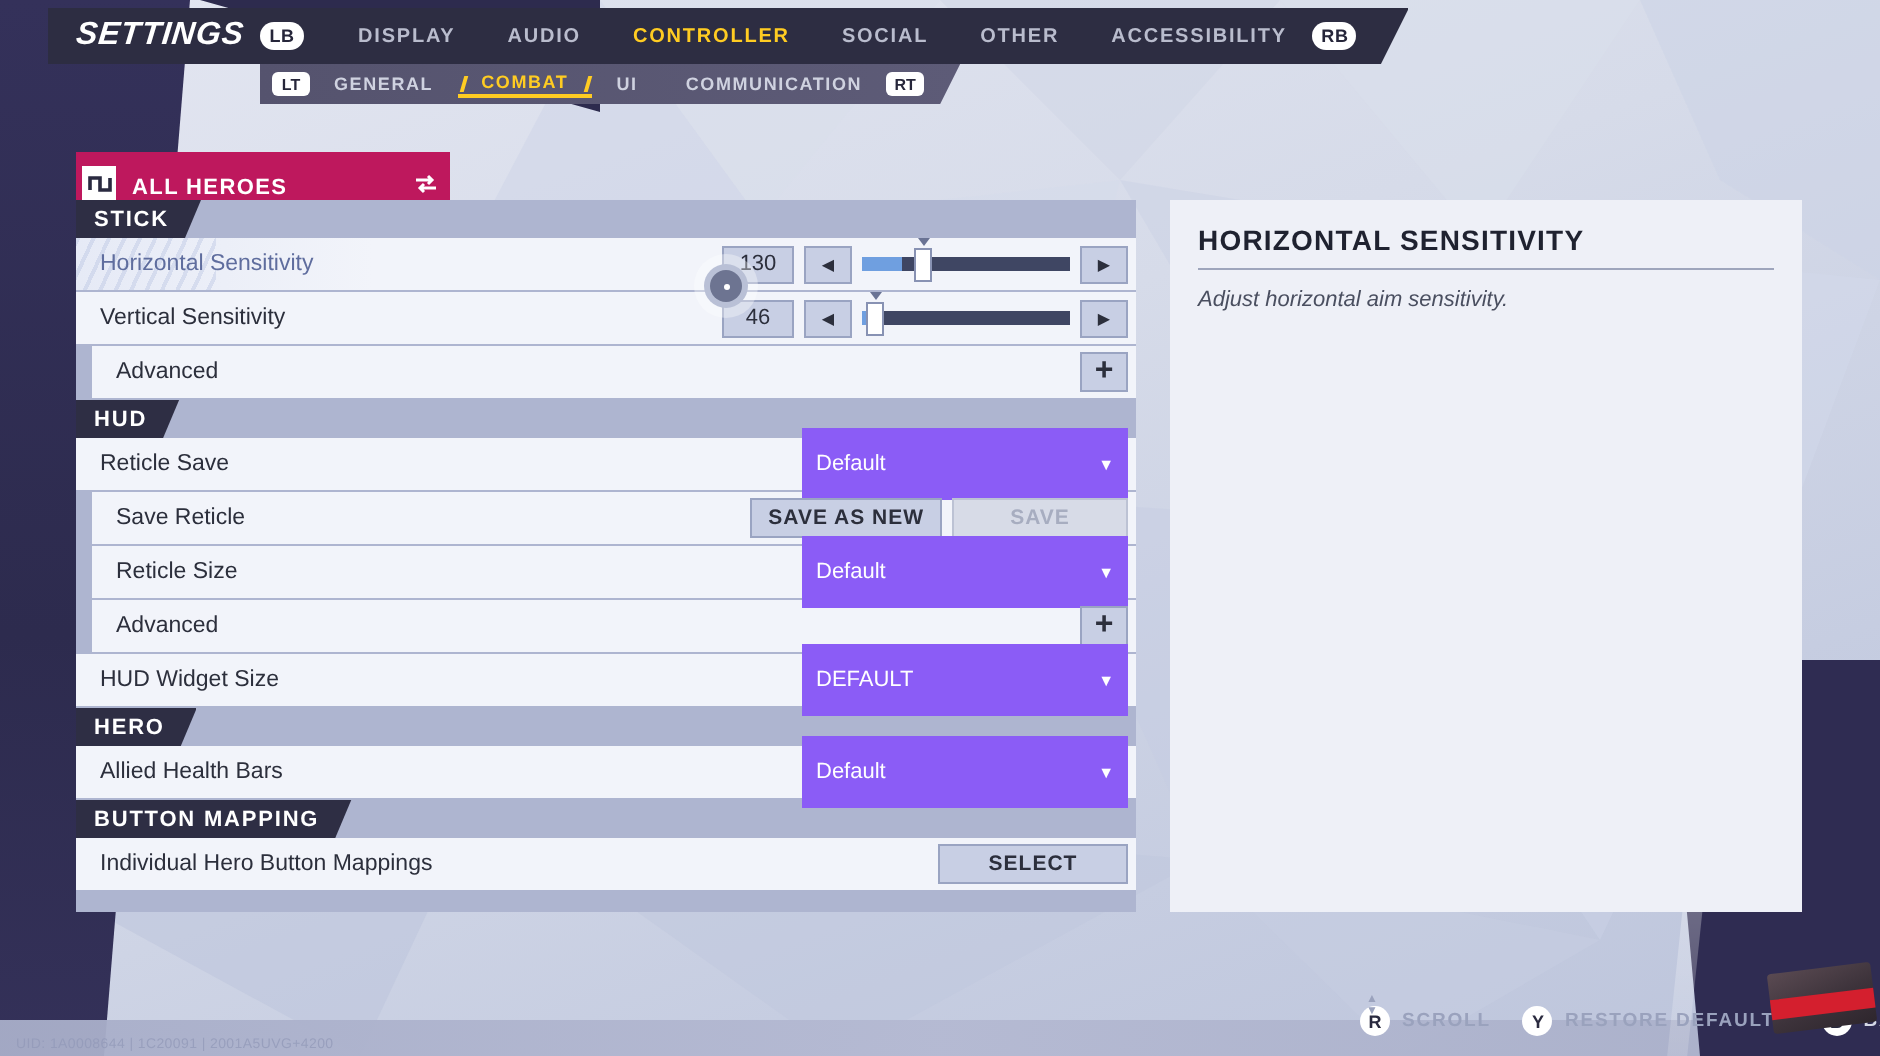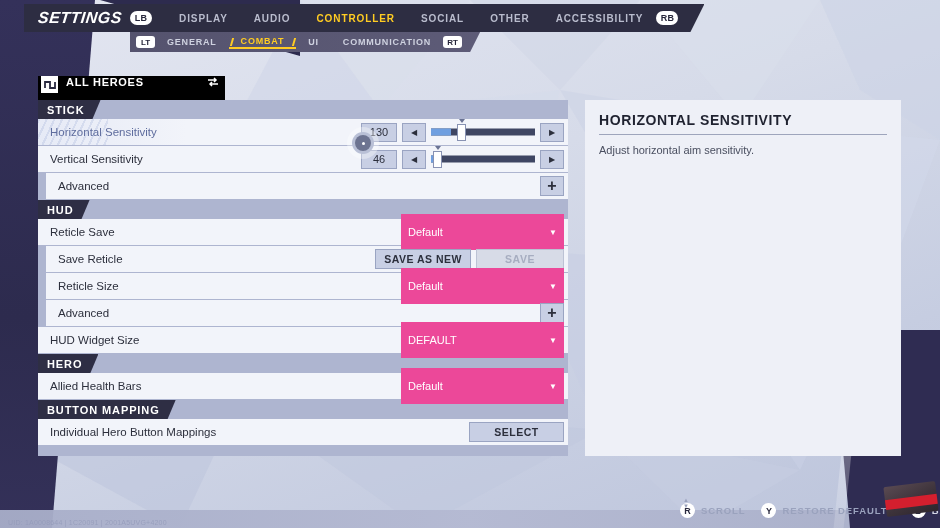--- a/index.html
+++ b/index.html
@@ -112,22 +112,22 @@
     content: ""; position: absolute; top: 2px; bottom: 1px; width: 1.5px;
     background: #ffcc22;
   }
   .subnav .stab.active::before { left: 2px; transform: skewX(-16deg); }
   .subnav .stab.active::after  { right: 2px; transform: skewX(-16deg); }
 
   
   .hero-select {
     position: absolute; left: 38px; top: 76px;
     width: 187px; height: 24px;
-    background: #000000;
-    display: flex; align-items: flex-start;
+    background: #be185d;
+    display: flex; align-items: flex-end;
     padding: 0 6px 0 3px;
   }
   .hero-icon {
     width: 17px; height: 17px;
     background: #ffffff;
     color: #2a2a40;
     display: flex; align-items: center; justify-content: center;
     font-size: 12px; font-weight: bold;
     font-style: italic;
     flex: 0 0 auto;
@@ -258,21 +258,21 @@
     background: #c8cfe4;
     border: 1px solid #9aa4c2;
     display: flex; align-items: center; justify-content: center;
     font-size: 16px; font-weight: bold; color: #2c2f3c;
     line-height: 1;
   }
 
   
   .dropdown {
     width: 163px; height: 36px;
-    background: #ec4899;
+    background: #8b5cf6;
     display: flex; align-items: center; justify-content: space-between;
     padding: 16px 7px;
     color: #ffffff; font-size: 11px;
   }
   .dropdown .caret { font-size: 8px; }
 
   
   .actbtn {
     height: 20px; min-width: 88px;
     background: #c8cfe4;
@@ -328,21 +328,21 @@
     font-size: 14px; font-weight: bold;
     letter-spacing: .6px;
     color: #1f2230;
     text-transform: uppercase;
     padding-bottom: 6px;
   }
   .info-rule {
     height: 1px; background: #9ea5bc; margin-bottom: 8px;
   }
   .info-body {
-    font-size: 11px; color: #4a4f60; line-height: 1.4;
+    font-size: 11px; color: #4a4f60; line-height: 1.4; font-style: italic;
   }
 
   
   .prompts {
     position: absolute; left: 680px; bottom: 10px;
     display: flex; align-items: center; gap: 16px;
     z-index: 20;
   }
   .prompt { display: flex; align-items: center; gap: 6px; }
   .btn-glyph {

